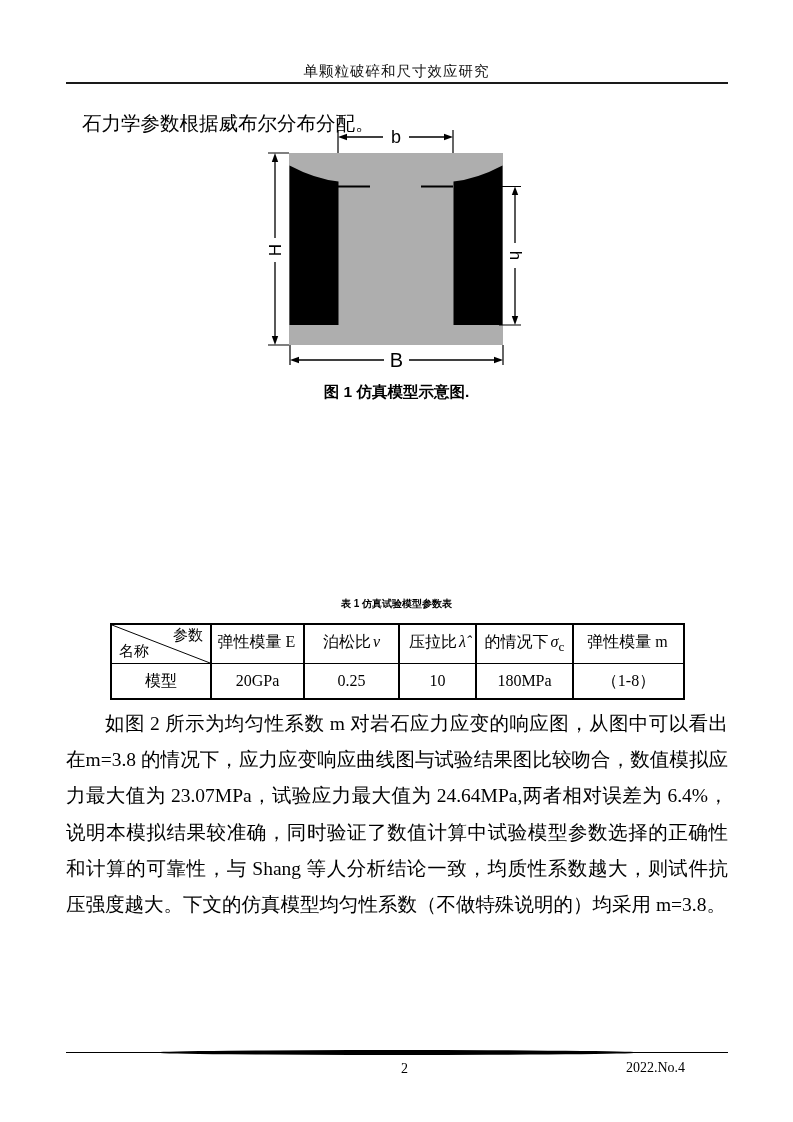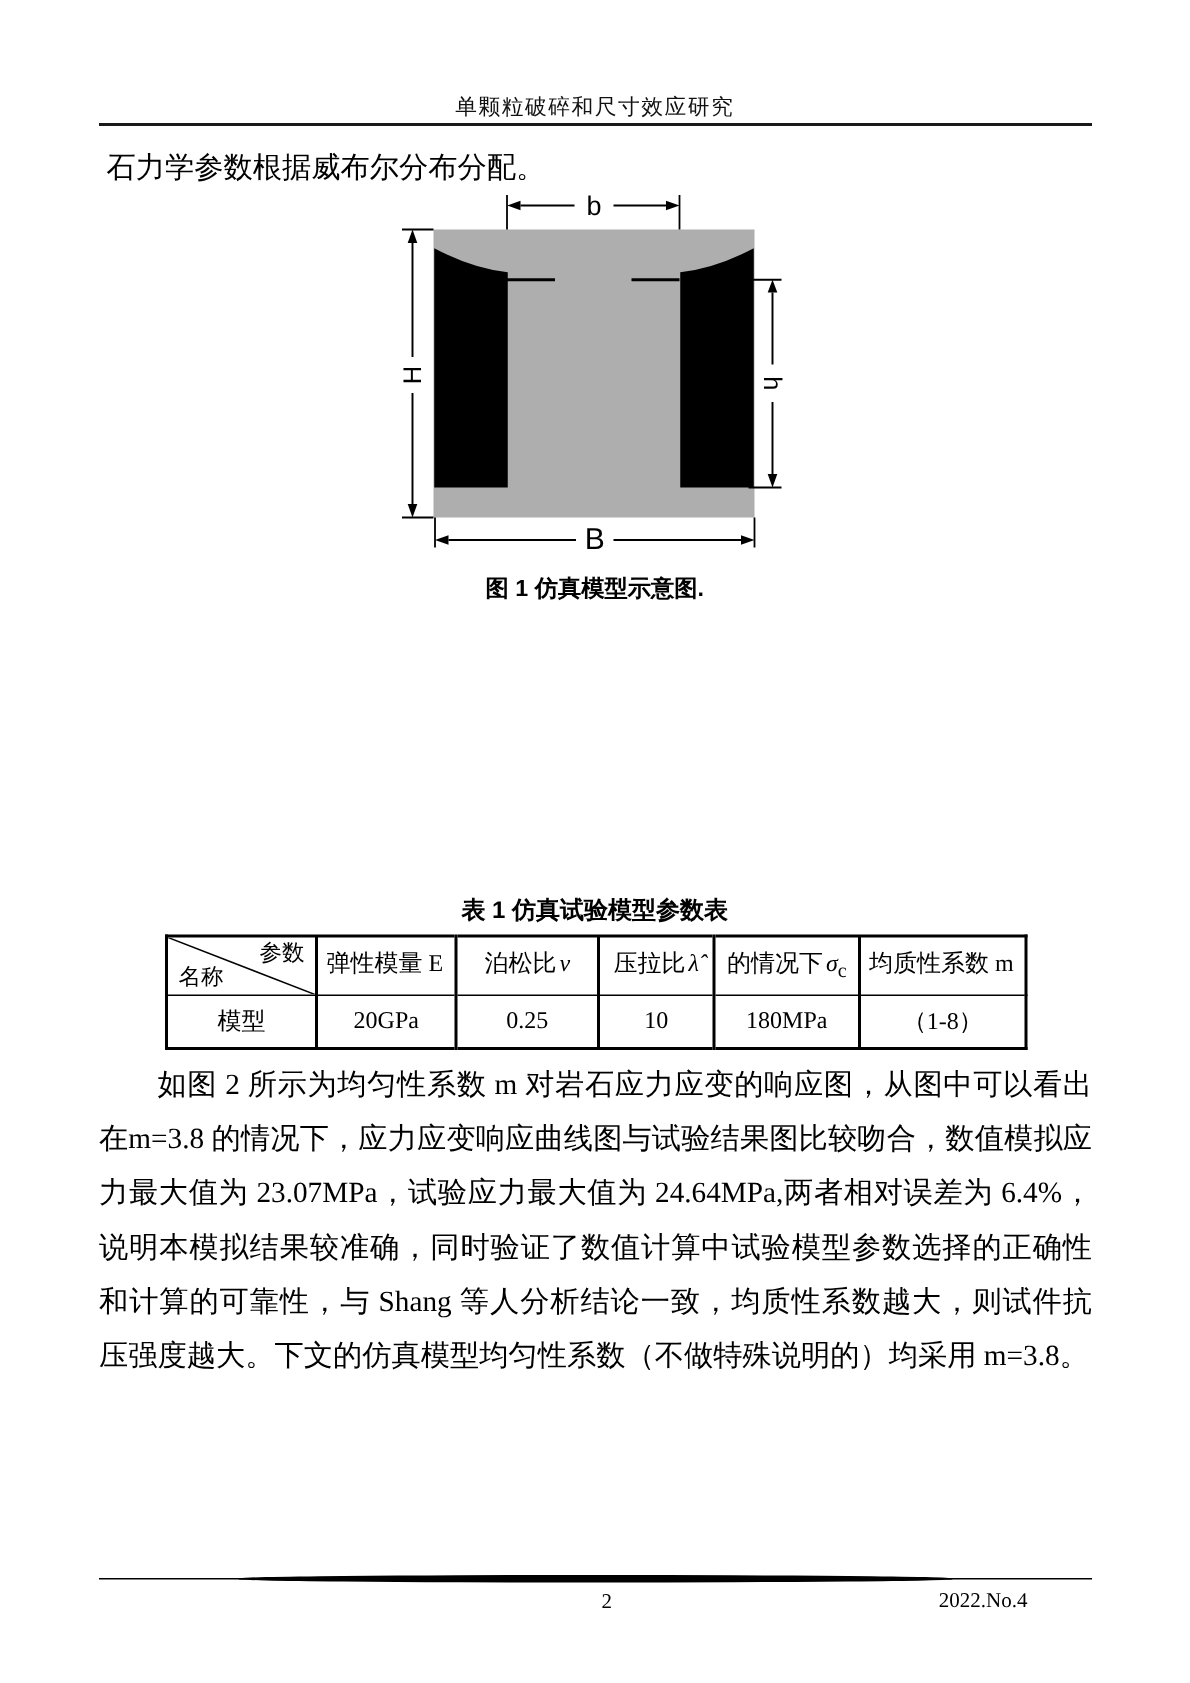--- a/index.html
+++ b/index.html
@@ -6,37 +6,37 @@
   .page{
     position:relative;width:793px;height:1100px;background:#ffffff;overflow:hidden;
     font-family:"Liberation Serif","DejaVu Serif",serif;color:#000;
   }
   .header-title{
     position:absolute;top:62px;left:0;right:0;text-align:center;
     font-size:14.5px;letter-spacing:1px;color:#111;
   }
   .header-rule{position:absolute;top:82px;left:66px;width:662px;height:2px;background:#1a1a1a;}
   .lead{
-    position:absolute;top:90px;left:66px;width:662px;margin:5px;
+    position:absolute;top:90px;left:66px;width:662px;margin:16px;
     font-size:19.5px;line-height:36px;
   }
   .para{
     position:absolute;left:66px;width:662px;margin:0;
     font-size:19.5px;line-height:36.2px;text-align:justify;text-indent:2em;
   }
   .p1{top:408px;}
   .p2{top:706px;}
   .figure-wrap{position:absolute;left:266px;top:122px;width:262px;height:252px;}
   .fig-caption{
     position:absolute;top:382px;left:0;right:0;text-align:center;
     font-family:"Liberation Sans","DejaVu Sans",sans-serif;font-weight:600;font-size:15.5px;
   }
   .tbl-caption{
     position:absolute;top:597px;left:0;right:0;text-align:center;
-    font-family:"Liberation Sans","DejaVu Sans",sans-serif;font-weight:600;font-size:16px;
+    font-family:"Liberation Sans","DejaVu Sans",sans-serif;font-weight:600;font-size:10px;
   }
   table.params{
     position:absolute;left:110px;top:623px;border-collapse:collapse;table-layout:fixed;
     border:2px solid #000;font-size:16px;
   }
   table.params th,table.params td{
     border-left:2px solid #000;text-align:center;vertical-align:middle;
     font-weight:normal;padding:0 2px;overflow:hidden;
   }
   table.params th:first-child,table.params td:first-child{border-left:none;}
@@ -124,21 +124,21 @@
         <svg class="diag-svg" viewBox="0 0 100 38" preserveAspectRatio="none">
           <line x1="0" y1="0" x2="100" y2="38" stroke="#000" stroke-width="1"></line>
         </svg>
         <span class="corner-top">参数</span>
         <span class="corner-bottom">名称</span>
       </th>
       <th><span>弹性模量 E</span><span class="sym"></span><sub></sub></th>
       <th><span>泊松比</span><span class="sym">ν</span><sub></sub></th>
       <th><span>压拉比</span><span class="sym">λ̂</span><sub></sub></th>
       <th><span>的情况下</span><span class="sym">σ</span><sub>c</sub></th>
-      <th><span>均质性系数 m</span><span class="sym"></span><sub></sub></th>
+      <th><span>弹性模量 m</span><span class="sym"></span><sub></sub></th>
     </tr>
     <tr class="data">
       <td>模型</td>
       <td>20GPa</td>
       <td>0.25</td>
       <td>10</td>
       <td>180MPa</td>
       <td>（1-8）</td>
     </tr>
   </tbody>

